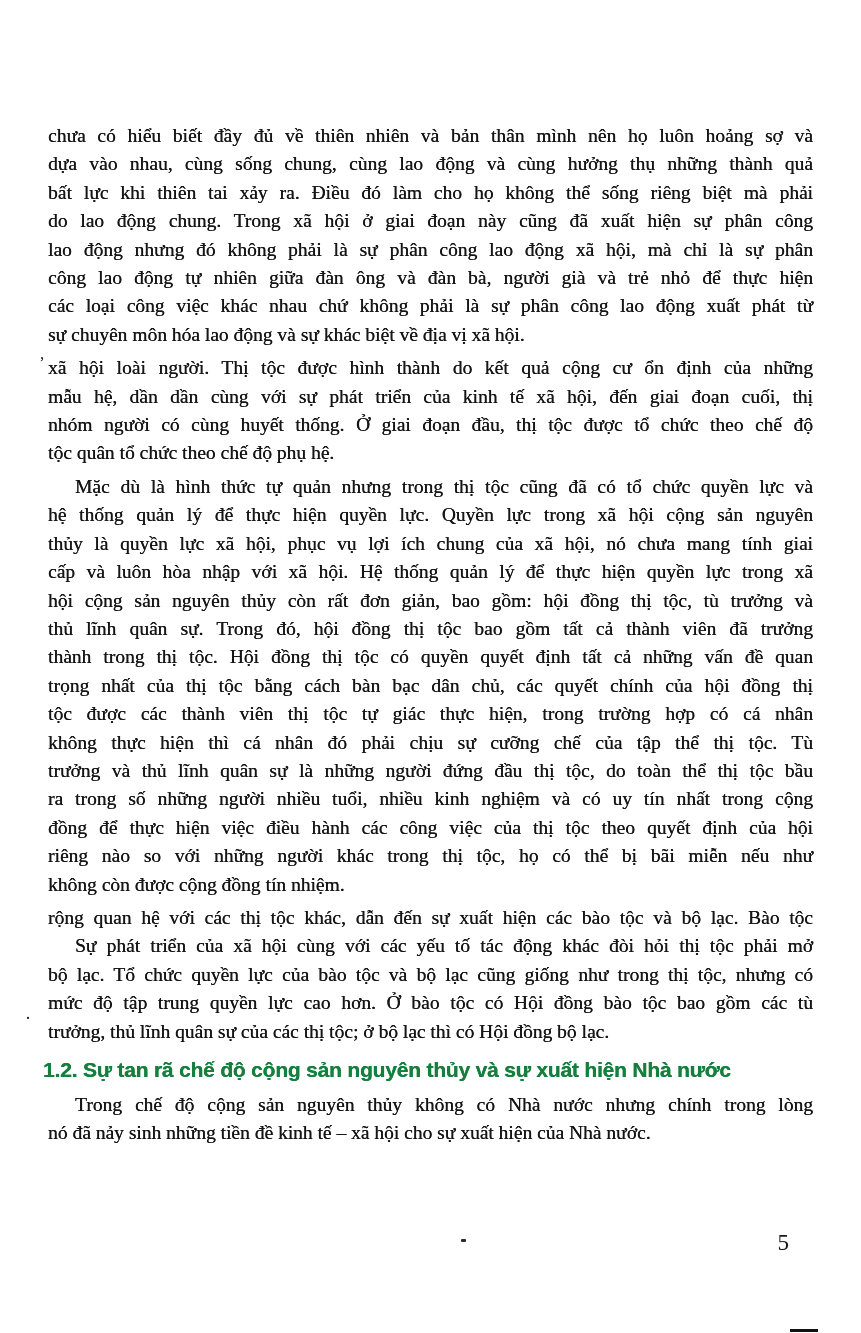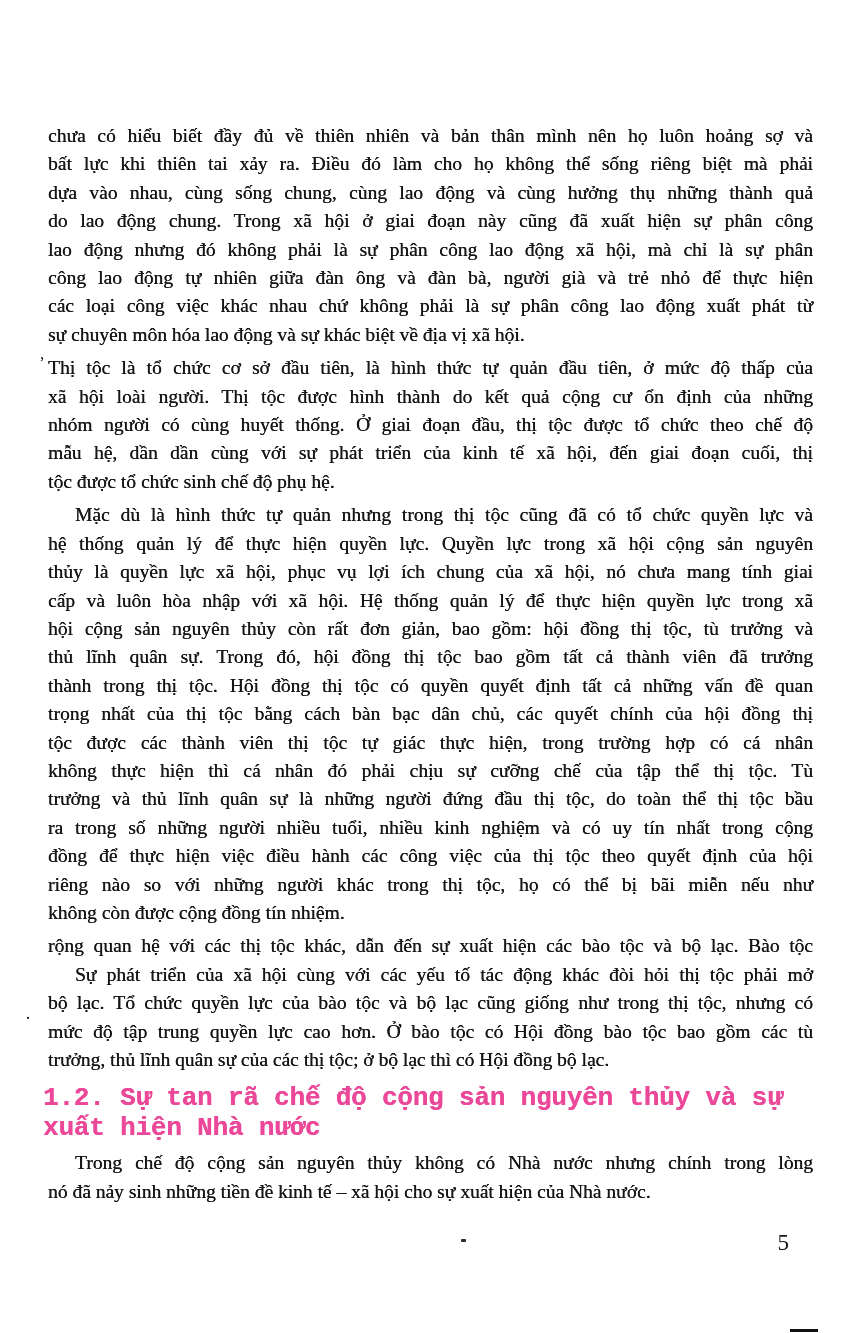--- a/index.html
+++ b/index.html
@@ -23,26 +23,26 @@
   .para { margin: 0 0 5px 0; }
   .line {
     font-size: 19.5px;
     line-height: 28.4px;
     text-align: justify;
     text-align-last: justify;
   }
   .line.para-last { text-align-last: left; }
   .line.first { text-indent: 27px; }
   .heading {
-    font-family: Liberation Mono, monospace;
+    font-family: Liberation Sans, sans-serif;
     font-weight: bold;
-    font-size: 26px;
+    font-size: 21px;
     line-height: 30px;
     letter-spacing: -0.2px;
-    color: #ec4899;
+    color: #15803d;
     margin: 9px 0 6px -5px;
     text-shadow: 0.3px 0 0 currentColor;
   }
   .pagenum {
     position: absolute;
     top: 1228px;
     right: 72px;
     font-size: 23px;
     line-height: 30px;
     color: #161616;
@@ -66,34 +66,33 @@
   }
 </style>
 </head>
 <body>
 
 <div class="page">
 
   <div class="textblock">
     <div class="para">
         <div class="line">chưa có hiểu biết đầy đủ về thiên nhiên và bản thân mình nên họ luôn hoảng sợ và</div>
+        <div class="line">dựa vào nhau, cùng sống chung, cùng lao động và cùng hưởng thụ những thành quả</div>
         <div class="line">bất lực khi thiên tai xảy ra. Điều đó làm cho họ không thể sống riêng biệt mà phải</div>
-        <div class="line">dựa vào nhau, cùng sống chung, cùng lao động và cùng hưởng thụ những thành quả</div>
         <div class="line">do lao động chung. Trong xã hội ở giai đoạn này cũng đã xuất hiện sự phân công</div>
         <div class="line">lao động nhưng đó không phải là sự phân công lao động xã hội, mà chỉ là sự phân</div>
         <div class="line">công lao động tự nhiên giữa đàn ông và đàn bà, người già và trẻ nhỏ để thực hiện</div>
         <div class="line">các loại công việc khác nhau chứ không phải là sự phân công lao động xuất phát từ</div>
         <div class="line para-last">sự chuyên môn hóa lao động và sự khác biệt về địa vị xã hội.</div>
       </div>
     <div class="para">
-        <div class="line">Thị tộc là tổ chức cơ sở đầu tiên, là hình thức tự quản đầu tiên, ở mức độ thấp của</div>
         <div class="line">xã hội loài người. Thị tộc được hình thành do kết quả cộng cư ổn định của những</div>
+        <div class="line">mẫu hệ, dần dần cùng với sự phát triển của kinh tế xã hội, đến giai đoạn cuối, thị</div>
         <div class="line">nhóm người có cùng huyết thống. Ở giai đoạn đầu, thị tộc được tổ chức theo chế độ</div>
-        <div class="line">mẫu hệ, dần dần cùng với sự phát triển của kinh tế xã hội, đến giai đoạn cuối, thị</div>
-        <div class="line para-last">tộc được tổ chức sinh chế độ phụ hệ.</div>
+        <div class="line para-last">tộc quân tổ chức theo chế độ phụ hệ.</div>
       </div>
     <div class="para">
         <div class="line first">Mặc dù là hình thức tự quản nhưng trong thị tộc cũng đã có tổ chức quyền lực và</div>
         <div class="line">hệ thống quản lý để thực hiện quyền lực. Quyền lực trong xã hội cộng sản nguyên</div>
         <div class="line">thủy là quyền lực xã hội, phục vụ lợi ích chung của xã hội, nó chưa mang tính giai</div>
         <div class="line">cấp và luôn hòa nhập với xã hội. Hệ thống quản lý để thực hiện quyền lực trong xã</div>
         <div class="line">hội cộng sản nguyên thủy còn rất đơn giản, bao gồm: hội đồng thị tộc, tù trưởng và</div>
         <div class="line">thủ lĩnh quân sự. Trong đó, hội đồng thị tộc bao gồm tất cả thành viên đã trưởng</div>
         <div class="line">thành trong thị tộc. Hội đồng thị tộc có quyền quyết định tất cả những vấn đề quan</div>
         <div class="line">trọng nhất của thị tộc bằng cách bàn bạc dân chủ, các quyết chính của hội đồng thị</div>

